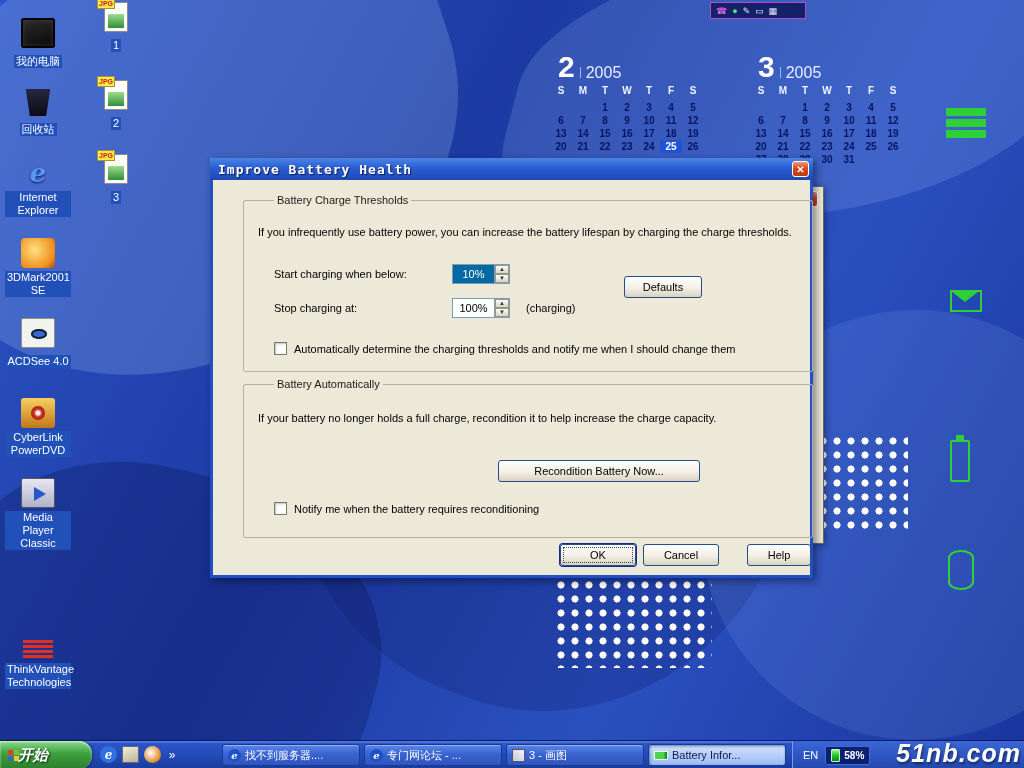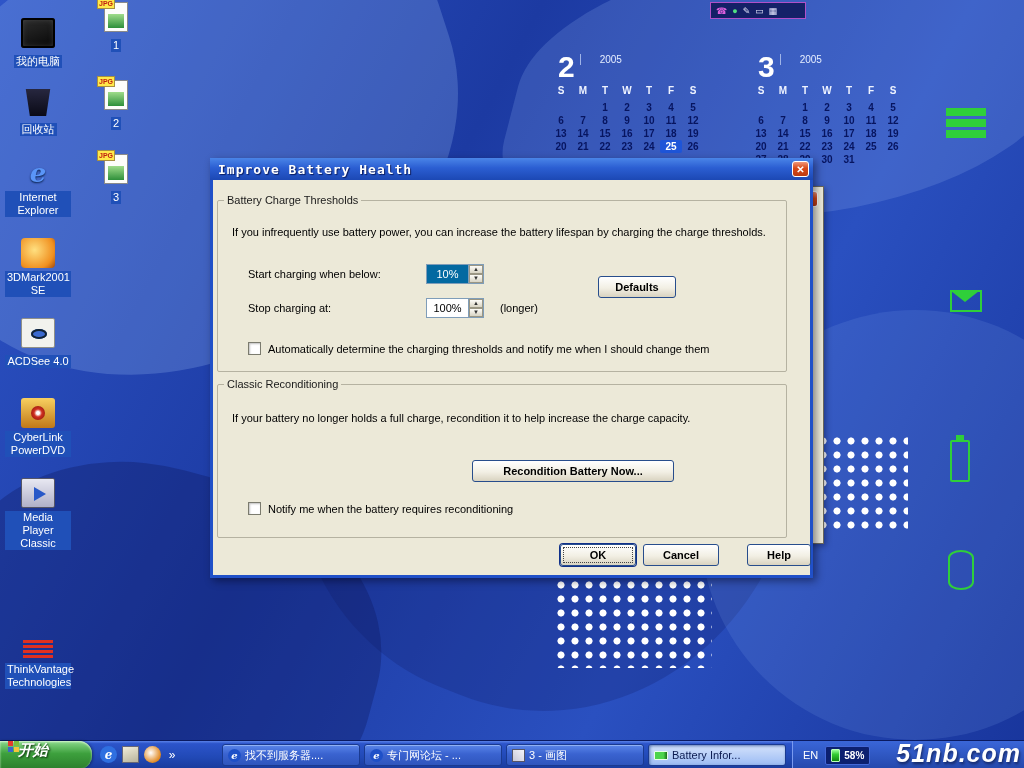--- a/index.html
+++ b/index.html
@@ -51,57 +51,57 @@
   .ig-pcmark { width:28px; height:28px; background:#fff; border:3px solid #f08830; border-radius:50%; }
   .ig-tvt { width:30px; height:18px; margin-top:8px; background:repeating-linear-gradient(180deg,#e03020 0 3px, rgba(0,0,0,0) 3px 5px); }
   .ig-jpg { width:24px; height:30px; background:#fdfdfa; border:1px solid #8a8a8a; }
   .ig-jpg::after { content:""; position:absolute; left:3px; right:3px; bottom:3px; height:14px; background:linear-gradient(180deg,#9fdc8a,#2e8f3a); }
   .jpgbadge { position:absolute; top:-5px; left:-8px; background:#ffe94a; color:#c02010; font-weight:bold; font-size:7px; line-height:9px; padding:0 1px; border:1px solid #a89040; z-index:3; }
 
   
   .cal { position:absolute; top:52px; width:160px; z-index:2; }
   .cal-head { display:flex; align-items:flex-end; gap:5px; padding-left:8px; height:28px; }
   .cal-month { font-size:30px; font-weight:bold; color:#fff; line-height:26px; }
-  .cal-year { font-size:10px; color:#e6eeff; border-left:1px solid #9fb4e8; padding-left:19px; line-height:11px; margin-bottom:15px; }
+  .cal-year { font-size:16px; color:#e6eeff; border-left:1px solid #9fb4e8; padding-left:5px; line-height:11px; margin-bottom:2px; }
   .cal-grid { display:grid; grid-template-columns:repeat(7,22px); margin-top:4px; }
   .cal-grid .cell { font-size:10px; font-weight:bold; text-align:center; height:13px; line-height:13px; }
   .cal-grid.headers .cell { color:#eef3ff; }
   .cal-grid.days .cell { color:#071560; }
   .cal-grid.days .cell.hi { background:#1e55d8; color:#fff; border-radius:2px; }
 
   
   #bgwin { position:absolute; left:222px; top:186px; width:602px; height:358px; background:#ece9d8; border:1px solid #6a675c; box-shadow:2px 2px 6px rgba(0,0,30,.35); z-index:5; }
   .redx { position:absolute; width:17px; height:16px; background:linear-gradient(180deg,#f09678,#d84818 45%,#bc3a10); border:1px solid #fff; border-radius:3px; color:#fff; font-size:10px; font-weight:bold; display:flex; align-items:center; justify-content:center; cursor:pointer; }
   #bgwin .redx { top:4px; right:5px; }
 
   
   #dialog { position:absolute; left:210px; top:158px; width:603px; height:420px; background:#ece9d8; border:3px solid #2050c8; border-top:none; box-shadow:3px 3px 8px rgba(0,0,20,.45); z-index:10; }
   #titlebar { position:absolute; left:-3px; right:-3px; top:0; height:22px; background:linear-gradient(180deg,#4a85e8 0%,#2b5ed2 45%,#1c48b4 100%); display:flex; align-items:center; padding:0 4px 0 8px; }
   #dlg-title { color:#fff; font-family:"DejaVu Sans Mono", monospace; font-weight:bold; font-size:13px; letter-spacing:1px; text-shadow:1px 1px 1px #0a1c60; }
   #titlebar .redx { position:static; margin-left:auto; }
-  .grp { position:absolute; left:4px; width:570px; border:1px solid #b5b2a1; border-radius:2px; background:transparent; }
+  .grp { position:absolute; left:30px; width:570px; border:1px solid #b5b2a1; border-radius:2px; background:transparent;padding-left:24px; }
   .grp legend { font-size:11px; color:#1a1a1a; padding:0 3px; margin-left:6px; }
   #grp1 { top:36px; height:178px; }
   #grp2 { top:220px; height:160px; }
   .desc { position:absolute; left:14px; font-size:11px; color:#000; white-space:nowrap; }
   .lab { position:absolute; font-size:11px; color:#000; }
   .note { position:absolute; font-size:11px; color:#000; }
   .spin { position:absolute; width:58px; height:20px; background:#fff; border:1px solid #7f9db9; display:flex; }
   .spin .val { flex:1; font-size:11px; display:flex; align-items:center; justify-content:center; color:#000; }
   .spin .val.sel { background:#0369a1; color:#fff; }
   .spin .arrows { width:15px; display:flex; flex-direction:column; border-left:1px solid #7f9db9; }
   .spin .arr { flex:1; background:linear-gradient(180deg,#fdfcf8,#d8d4c4); border:1px solid #9a9684; font-size:6px; line-height:7px; color:#333; display:flex; align-items:center; justify-content:center; cursor:pointer; }
-  .xpbtn { position:absolute; height:22px; background:linear-gradient(180deg,#ffffff,#f2efe4 55%,#d9d3c0); border:1px solid #274d8c; border-radius:3px; font-size:11px; color:#000; display:flex; align-items:center; justify-content:center; cursor:pointer;font-weight:bold; }
+  .xpbtn { position:absolute; height:22px; background:linear-gradient(180deg,#ffffff,#f2efe4 55%,#d9d3c0); border:1px solid #274d8c; border-radius:3px; font-size:11px; color:#000; display:flex; align-items:center; justify-content:center; cursor:pointer; }
   .xpbtn.focused { box-shadow:0 0 0 1px #10308a; outline:1px dotted #444; outline-offset:-4px; }
   .cb { position:absolute; width:13px; height:13px; background:#fff; border:1px solid #7b7b6e; box-shadow:inset 1px 1px 2px rgba(0,0,0,.25); cursor:pointer; }
   .cblab { position:absolute; font-size:11px; color:#000; }
 
   
   #taskbar { position:absolute; left:0; bottom:0; width:1024px; height:28px; background:linear-gradient(180deg,#5a82e8 0%,#2c54ca 10%,#2149b6 60%,#1a3c9e 100%); border-top:1px solid #0a1a60; z-index:20; }
-  #startbtn { position:absolute; left:0; top:0; width:92px; height:28px; border-radius:0 13px 13px 0; background:linear-gradient(180deg,#8cd98c 0%,#3da03d 45%,#2c7f2c 100%); box-shadow:inset 0 1px 2px #d8f5d0, 1px 0 3px rgba(0,0,0,.4); display:flex; padding-left:8px; gap:5px; cursor:pointer; }
+  #startbtn { position:absolute; left:0; top:0; width:92px; height:28px; border-radius:0 13px 13px 0; background:linear-gradient(180deg,#8cd98c 0%,#3da03d 45%,#2c7f2c 100%); box-shadow:inset 0 1px 2px #d8f5d0, 1px 0 3px rgba(0,0,0,.4); display:flex; align-items:center; padding-left:8px; gap:5px; cursor:pointer; }
   #startbtn .slabel { color:#fff; font-size:15px; font-weight:bold; font-style:italic; text-shadow:1px 1px 2px #0a300a; }
   .flag { width:5px; height:5px; background:#e33b2e; box-shadow:6px 0 0 #7bbf3a, 0 6px 0 #3a66c8, 6px 6px 0 #f4c63a; margin-bottom:6px; }
   .ql { position:absolute; top:5px; width:17px; height:17px; display:flex; align-items:center; justify-content:center; cursor:pointer; }
   #ql-ie { left:100px; background:#2f6fe0; border-radius:50%; color:#fff; font:bold italic 12px "DejaVu Serif", serif; }
   #ql-desktop { left:122px; background:linear-gradient(160deg,#f0ecd8,#b8b49c); border:1px solid #667; }
   #ql-media { left:144px; background:radial-gradient(circle at 40% 40%,#fff,#e08820 70%); border-radius:50%; }
   #ql-more { left:166px; color:#fff; font-size:12px; width:12px; }
   .task { position:absolute; top:3px; height:22px; width:138px; border-radius:3px; background:linear-gradient(180deg,#5b86ea,#3a63d0 45%,#2f55bd); border:1px solid #1a3a90; box-shadow:inset 0 1px 0 #8fb0f4; display:flex; align-items:center; gap:4px; padding:0 5px; color:#fff; font-size:11px; white-space:nowrap; overflow:hidden; cursor:pointer; }
   .task.active { background:linear-gradient(180deg,#d4e2fb,#9cbcf4); color:#0a1a50; box-shadow:inset 1px 1px 3px #5a78b0; }
   .ti { flex:0 0 auto; width:13px; height:13px; display:flex; align-items:center; justify-content:center; }
@@ -327,30 +327,30 @@
         <span class="val">100%</span>
         <span class="arrows">
           <span class="arr">
               <span>▲</span>
             </span>
           <span class="arr">
               <span>▼</span>
             </span>
         </span>
       </div>
-      <div class="note" style="left:282px;top:96px">(longer)</div>
+      <div class="note" style="left:282px;top:96px">(charging)</div>
 
       <div class="xpbtn" style="left:380px;top:70px;width:78px">Defaults</div>
 
       <span class="cb" style="left:30px;top:136px"></span>
       <div class="cblab" style="left:50px;top:137px">Automatically determine the charging thresholds and notify me when I should change them</div>
     </fieldset>
 
     <fieldset class="grp" id="grp2">
-      <legend>Classic Reconditioning</legend>
+      <legend>Battery Automatically</legend>
       <div class="desc" style="top:22px">If your battery no longer holds a full charge, recondition it to help increase the charge capacity.</div>
       <div class="xpbtn" style="left:254px;top:70px;width:202px">Recondition Battery Now...</div>
       <span class="cb" style="left:30px;top:112px"></span>
       <div class="cblab" style="left:50px;top:113px">Notify me when the battery requires reconditioning</div>
     </fieldset>
 
     <div class="xpbtn focused" style="left:347px;top:386px;width:76px">OK</div>
     <div class="xpbtn" style="left:430px;top:386px;width:76px">Cancel</div>
     <div class="xpbtn" style="left:534px;top:386px;width:64px">Help</div>
   </div>

